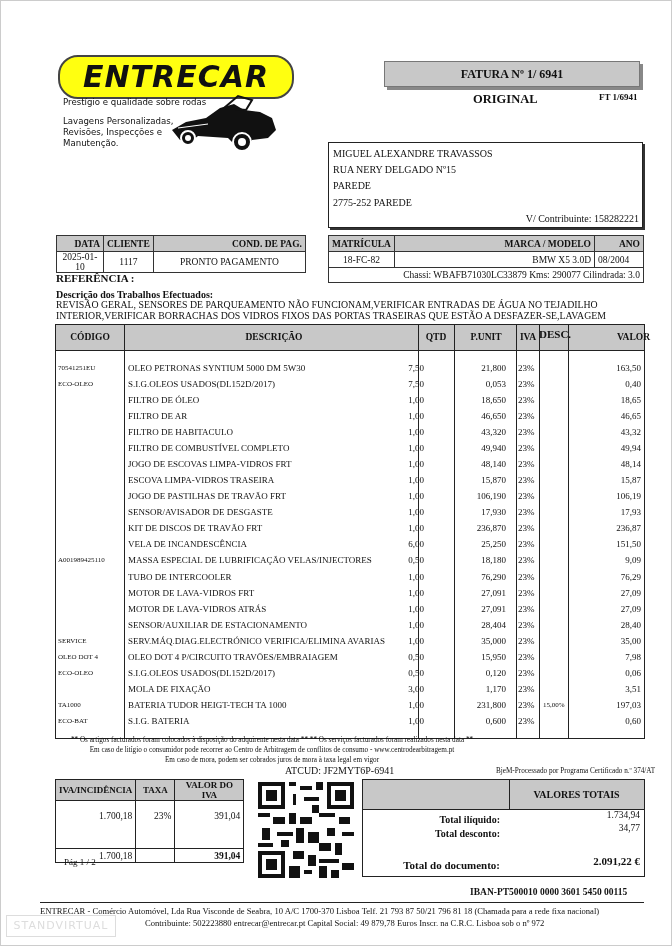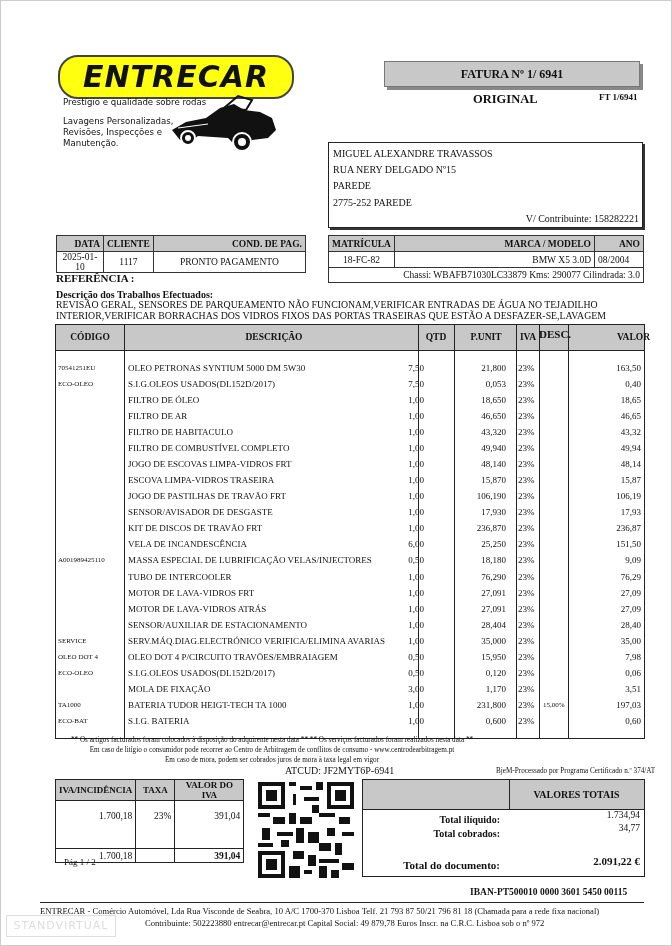--- a/index.html
+++ b/index.html
@@ -467,21 +467,21 @@
   </g>
 </svg>
 
 <div class="totals">
   <div class="totals-head">
     <div class="divider"></div>
     <div class="totals-title">VALORES TOTAIS</div>
   </div>
   <div class="t-label" style="top:34px;">Total ilíquido:</div>
   <div class="t-val" style="top:30px;">1.734,94</div>
-  <div class="t-label" style="top:48px;">Total cobrados:</div>
+  <div class="t-label" style="top:48px;">Total desconto:</div>
   <div class="t-val" style="top:43px;">34,77</div>
   <div class="t-label" style="top:79px;font-size:11px;">Total do documento:</div>
   <div class="t-val" style="top:75px;font-weight:bold;font-size:11px;">2.091,22 €</div>
 </div>
 
 <div class="iban">IBAN-PT500010 0000 3601 5450 00115</div>
 <div class="footer-line"></div>
 <div class="footer1">ENTRECAR - Comércio Automóvel, Lda    Rua Visconde de Seabra, 10 A/C 1700-370 Lisboa  Telf. 21 793 87 50/21 796 81 18 (Chamada para a rede fixa nacional)</div>
 <div class="footer2">Contribuinte: 502223880   entrecar@entrecar.pt    Capital Social: 49 879,78 Euros      Inscr. na C.R.C. Lisboa sob o nº 972</div>
 <div class="watermark">STANDVIRTUAL</div>

